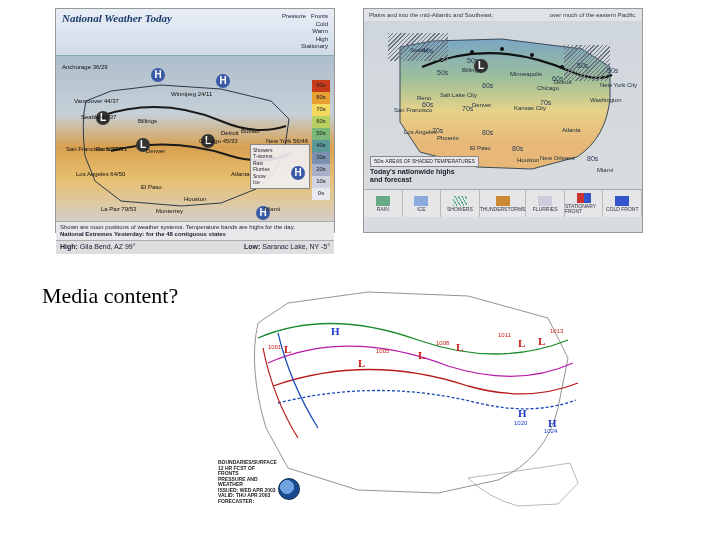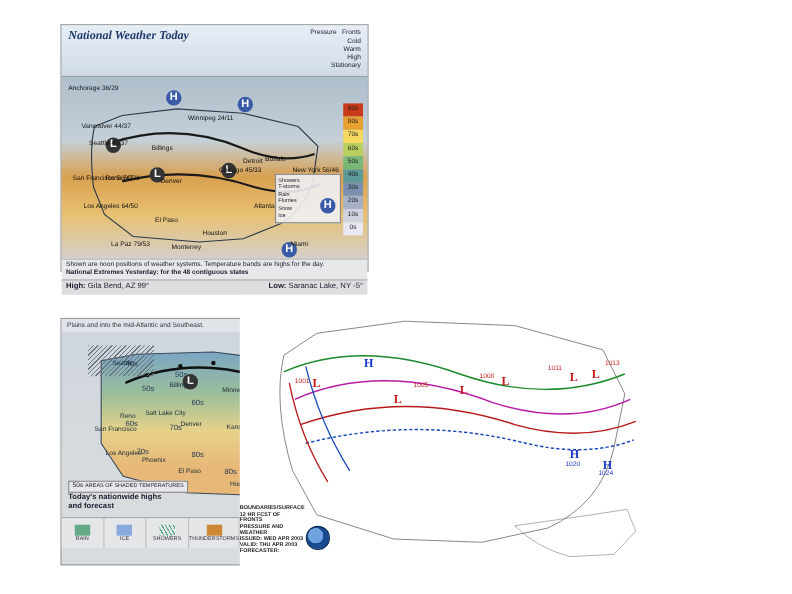--- a/index.html
+++ b/index.html
@@ -6,23 +6,22 @@
   body {
     width: 720px;
     height: 540px;
     background: #fff;
     font-family: Georgia, 'Times New Roman', serif;
     position: relative;
     overflow: hidden;
   }
   .top-row {
     display: flex;
-    gap: 42px;
-    padding: 22px 40px 0 55px;
-    flex-direction: column;
+    gap: 28px;
+    padding: 8px 40px 0 55px;
   }
   .map-a, .map-b {
     border: 1px solid #999;
     position: relative;
     background: #d8dce0;
   }
   .map-a { width: 280px; height: 225px; }
   .map-b { width: 280px; height: 225px; }
 
   
@@ -408,13 +407,14 @@
     <div>12 HR FCST OF FRONTS</div>
     <div>PRESSURE AND WEATHER</div>
     <div>ISSUED: WED APR 2003</div>
     <div>VALID: THU APR 2003</div>
     <div>FORECASTER:</div>
   </div>
   <div class="noaa-badge"></div>
 </div>
 
 <div class="textblock">
+  <div class="q">Media content?</div>
 </div>
 
 </body></html>

